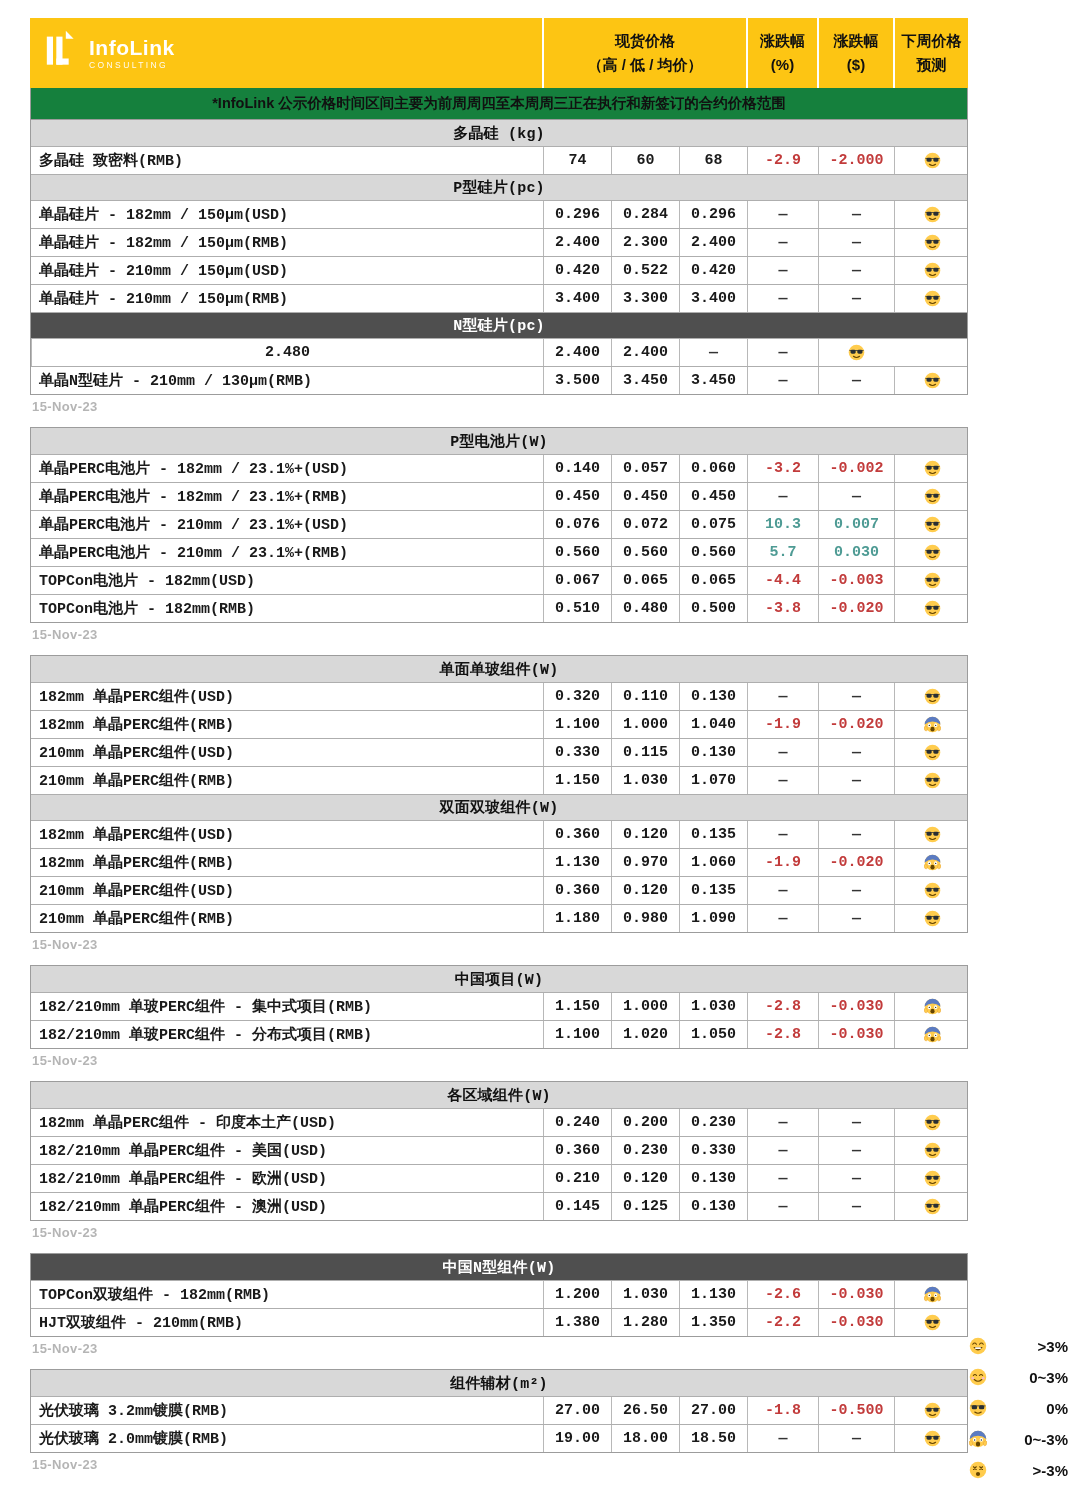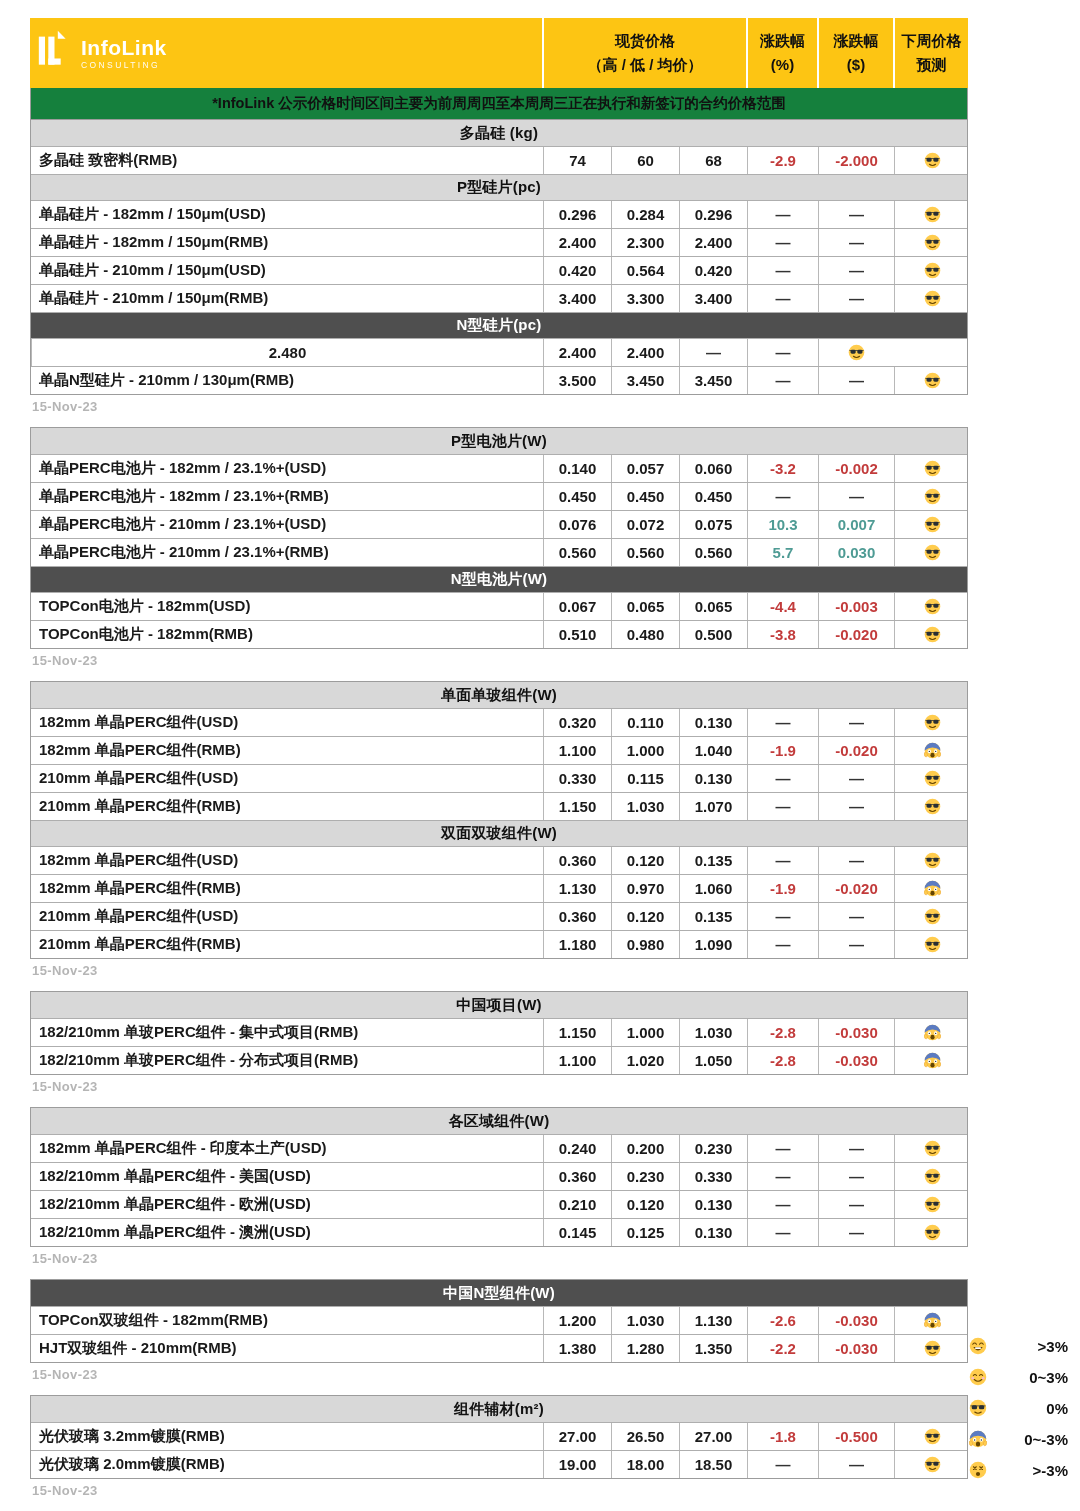--- a/index.html
+++ b/index.html
@@ -13,35 +13,35 @@
   
   .yellow-header {
     display:grid; grid-template-columns:512px 204px 71px 76px 75px;
     background:#FDC513; height:70px;
   }
   .hcell {
     display:flex; flex-direction:column; justify-content:center; align-items:center;
     font-weight:700; font-size:15px; color:#111; line-height:1.6;
     border-left:2px solid #fff; text-align:center;
   }
-  .logo-cell { border-left:none; flex-direction:row; justify-content:flex-start; gap:10px; padding-left:8px; }
+  .logo-cell { border-left:none; flex-direction:row; justify-content:flex-start; gap:10px; padding-left:16px; }
   .logo-mark { width:33px; height:44px; margin-top:-8px; flex:none; }
   .logo-text { display:flex; flex-direction:column; align-items:flex-start; line-height:1.1; }
   .brand { color:#fff; font-size:21px; font-weight:700; letter-spacing:.5px; }
   .brand-sub { color:#fff; font-size:8.5px; font-weight:400; letter-spacing:2.4px; margin-top:2px; opacity:.95; }
 
   
   .note {
     height:31px; display:flex; align-items:center; justify-content:center;
     font-weight:700; font-size:14.5px; color:#111;
     border:1px solid #9c9c9c; border-top:none; border-bottom:none; background:#15803d;
   }
 
   
-  .block { border:1px solid #9c9c9c; background:#fff; }
+  .block { border:1px solid #9c9c9c; background:#fff;font-family:Liberation Mono, monospace; }
   .block > *:not(:first-child) { border-top:1px solid #aeaeae; }
   .section-header {
     height:26px; display:flex; align-items:center; justify-content:center;
     font-weight:700; font-size:15px; letter-spacing:.2px;
   }
   .section-header.light { background:#d8d8d8; color:#111; }
   .section-header.dark  { background:#4f4f4f; color:#fff; }
   .row { display:grid; grid-template-columns:512px 68px 68px 68px 71px 76px 75px; height:28px; background:#fff; }
   .cell {
     display:flex; align-items:center; justify-content:center;
@@ -150,21 +150,21 @@
               <path d="M3 13.8 H33" stroke="#292F33" stroke-width="1.6"></path>
               <rect x="5.5" y="12.4" width="10.6" height="8" rx="3" fill="#292F33"></rect>
               <rect x="19.9" y="12.4" width="10.6" height="8" rx="3" fill="#292F33"></rect>
               <path d="M11.5 26 q6.5 5 13 0" stroke="#664500" stroke-width="2.2" fill="none" stroke-linecap="round"></path>
             </svg>
           </div>
         </div>
         <div class="row">
           <div class="cell name">单晶硅片 - 210mm / 150μm(USD)</div>
           <div class="cell num">0.420</div>
-          <div class="cell num">0.564</div>
+          <div class="cell num">0.522</div>
           <div class="cell num">0.420</div>
           <div class="cell num flat">—</div>
           <div class="cell num flat">—</div>
           <div class="cell emoji-cell">
             <svg viewBox="0 0 36 36">
               <circle cx="18" cy="18" r="16.5" fill="#FFCC4D"></circle>
               <path d="M3 13.8 H33" stroke="#292F33" stroke-width="1.6"></path>
               <rect x="5.5" y="12.4" width="10.6" height="8" rx="3" fill="#292F33"></rect>
               <rect x="19.9" y="12.4" width="10.6" height="8" rx="3" fill="#292F33"></rect>
               <path d="M11.5 26 q6.5 5 13 0" stroke="#664500" stroke-width="2.2" fill="none" stroke-linecap="round"></path>
@@ -287,21 +287,20 @@
           <div class="cell emoji-cell">
             <svg viewBox="0 0 36 36">
               <circle cx="18" cy="18" r="16.5" fill="#FFCC4D"></circle>
               <path d="M3 13.8 H33" stroke="#292F33" stroke-width="1.6"></path>
               <rect x="5.5" y="12.4" width="10.6" height="8" rx="3" fill="#292F33"></rect>
               <rect x="19.9" y="12.4" width="10.6" height="8" rx="3" fill="#292F33"></rect>
               <path d="M11.5 26 q6.5 5 13 0" stroke="#664500" stroke-width="2.2" fill="none" stroke-linecap="round"></path>
             </svg>
           </div>
         </div>
-        <div class="section-header dark">N型电池片(W)</div>
         <div class="row">
           <div class="cell name">TOPCon电池片 - 182mm(USD)</div>
           <div class="cell num">0.067</div>
           <div class="cell num">0.065</div>
           <div class="cell num">0.065</div>
           <div class="cell num neg">-4.4</div>
           <div class="cell num neg">-0.003</div>
           <div class="cell emoji-cell">
             <svg viewBox="0 0 36 36">
               <circle cx="18" cy="18" r="16.5" fill="#FFCC4D"></circle>

